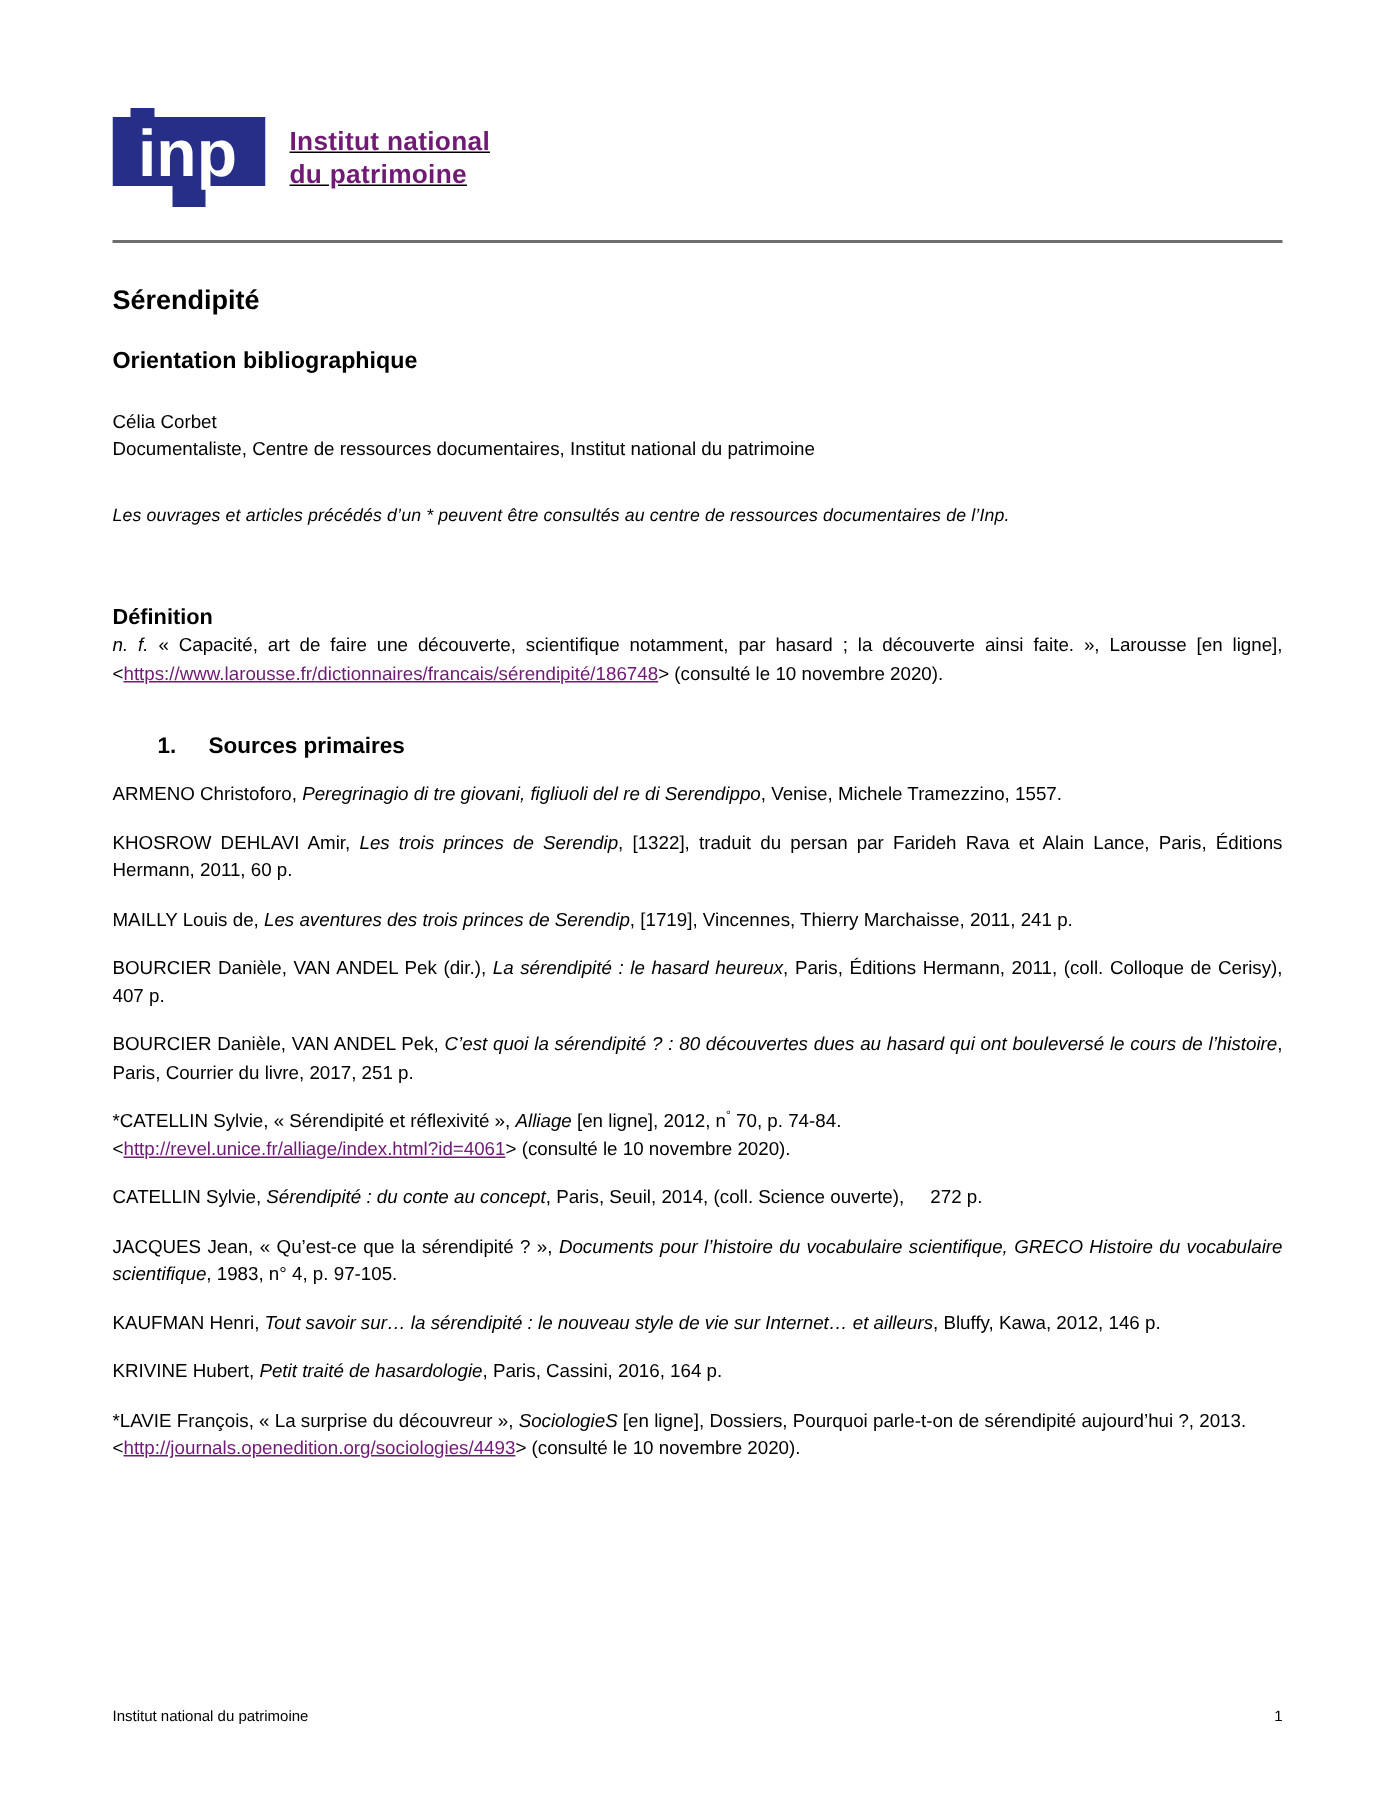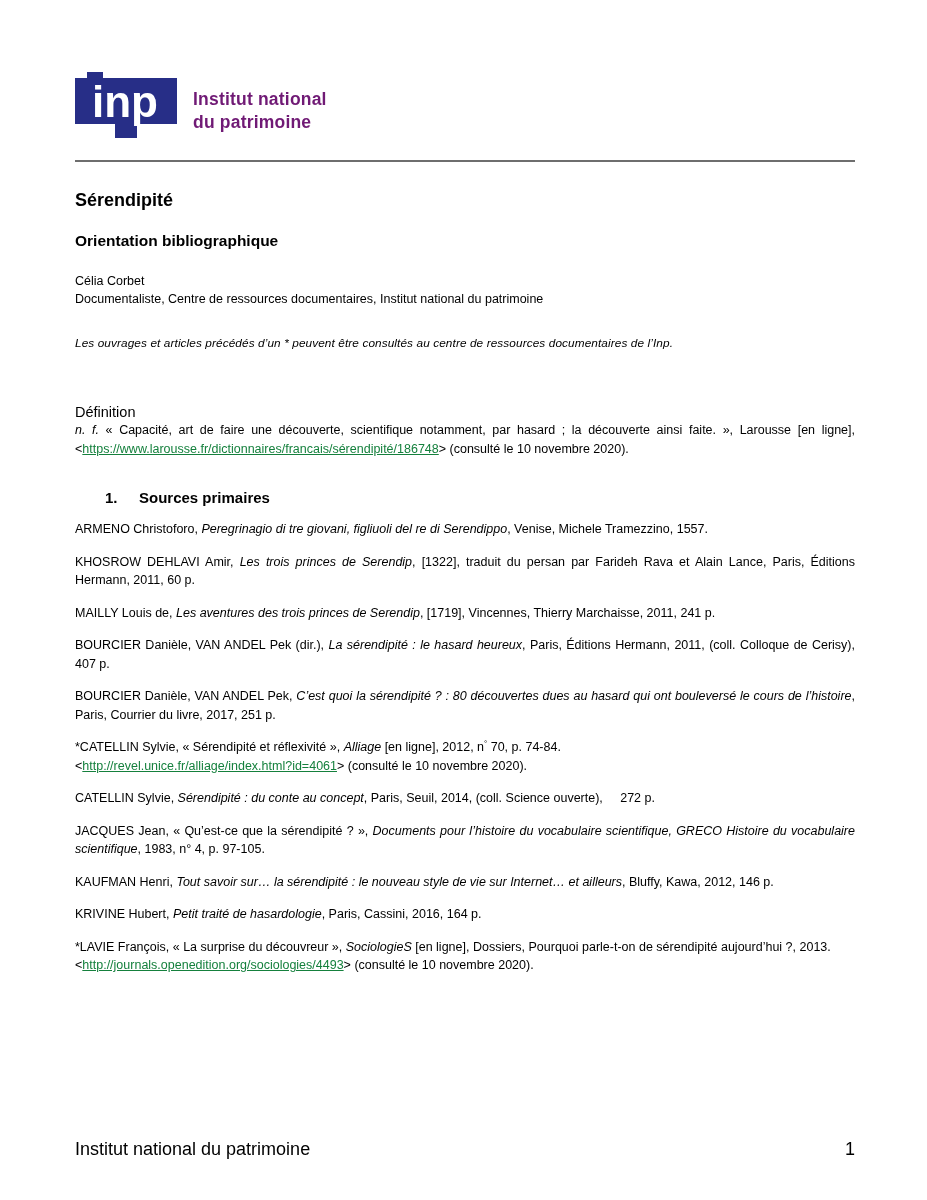--- a/index.html
+++ b/index.html
@@ -4,57 +4,57 @@
 <style>
   * { margin:0; padding:0; box-sizing:border-box; }
   html, body { background:#ffffff; }
   body {
     width:927px; height:1200px; position:relative; overflow:hidden;
     font-family:"Liberation Sans", sans-serif; color:#000;
   }
   .content { padding:72px 72px 0 75px; }
 
   
-  .logo-row { display:flex; align-items:center; }
+  .logo-row { display:flex; align-items:flex-start;text-decoration:underline; }
   .logo-mark { width:102px; height:66px; flex:0 0 auto; }
   .org-name {
     color:#701a75; font-weight:bold; font-size:17.5px; line-height:1.28;
     padding-top:11px; margin-left:16px; letter-spacing:0.2px;
   }
   .rule { border:none; border-top:2px solid #6e6e6e; margin-top:22px; }
 
   
   .doc-title { font-size:18px; font-weight:bold; margin-top:28px; }
   .doc-subtitle { font-size:15.5px; font-weight:bold; margin-top:21px; }
   .author-block { margin-top:22px; font-size:12.5px; line-height:18px; }
   .note { margin-top:28px; font-size:11.8px; font-style:italic; letter-spacing:0.1px; }
 
   
-  .def-heading { font-size:14.5px; font-weight:normal; margin-top:54px; }
+  .def-heading { font-size:14.5px; font-weight:bold; margin-top:54px; }
   .def-text {
     font-size:12.5px; line-height:18.5px; text-align:justify; margin-top:1px;
   }
 
   
   .sec-heading {
     font-size:15px; font-weight:bold; margin-top:31px; margin-left:30px;
   }
   .sec-heading .sec-num { display:inline-block; width:34px; }
   .entry {
     font-size:12.5px; line-height:18.5px; text-align:justify; margin-top:14px;
   }
   .it { font-style:italic; }
   sup { font-size:8px; vertical-align:super; line-height:0; }
-  a.doc-link { color:#15803d; cursor:pointer; }
+  a.doc-link { color:#701a75; cursor:pointer; }
 
   
   .footer {
     position:absolute; left:75px; right:72px; top:1139px;
     display:flex; justify-content:space-between;
-    font-size:18px;
+    font-size:10px;
     align-items:flex-end;
   }
 </style>
 </head>
 <body>
 
 <div class="content">
 
   <div class="logo-row">
     <svg class="logo-mark" viewBox="0 0 102 66" aria-hidden="true">

